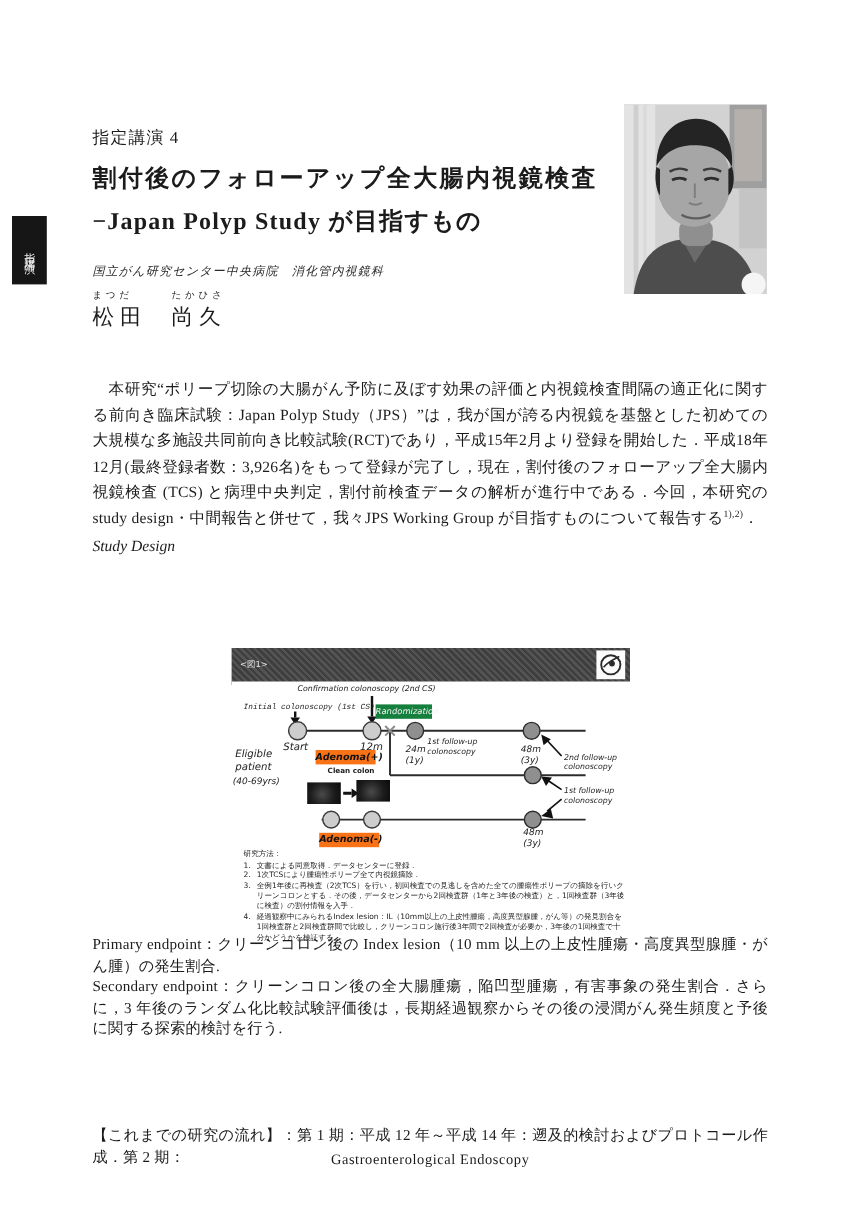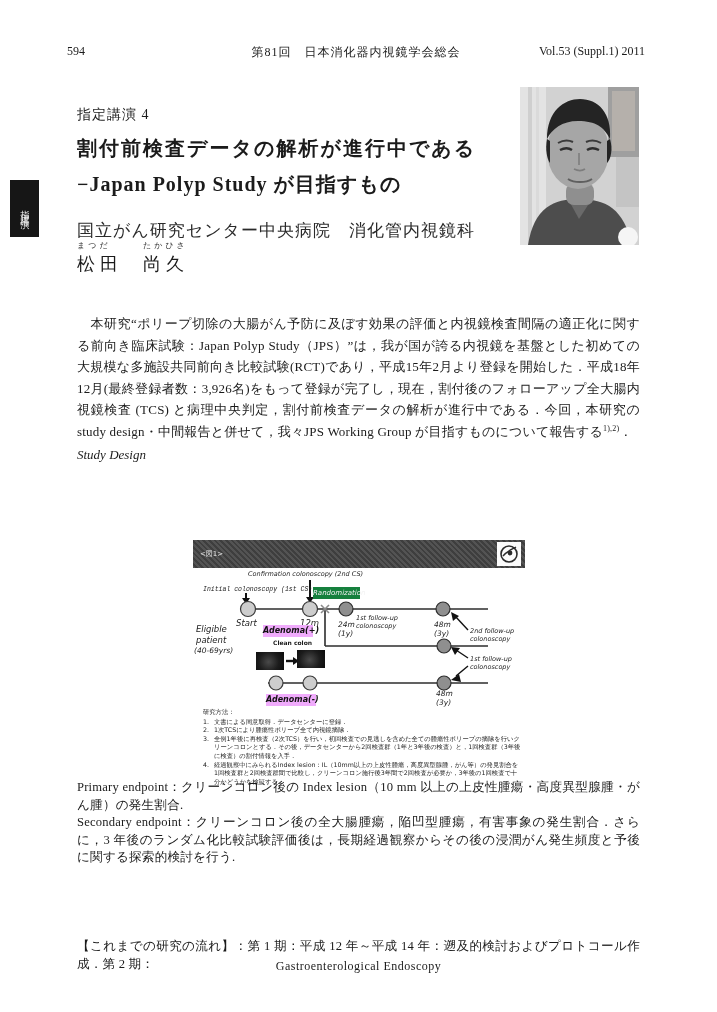--- a/index.html
+++ b/index.html
@@ -15,21 +15,21 @@
   .hdr .vol{position:absolute; right:0; top:0;}
   
   .side-tab{
     position:absolute; left:10px; top:180px; width:29px; height:57px;
     background:#161616; color:#f5f5f5; display:flex; align-items:center; justify-content:center;
     writing-mode:vertical-rl; text-orientation:upright; font-size:9px; letter-spacing:3px;
   }
   .session{position:absolute; left:77px; top:106px; font-size:14px; letter-spacing:1px;}
   .title1{position:absolute; left:77px; top:135px; font-size:20px; font-weight:bold; letter-spacing:2px;}
   .title2{position:absolute; left:77px; top:171px; font-size:20px; font-weight:bold; letter-spacing:1px;}
-  .affil{position:absolute; left:77px; top:219px; font-size:17px; letter-spacing:1px; color:#2a2a2a;}
+  .affil{position:absolute; left:77px; top:219px; font-size:10px; letter-spacing:1px; color:#2a2a2a;font-style:italic;}
   .name-block{position:absolute; left:77px; top:240px;}
   .name-group{display:inline-block; margin-right:16px; text-align:left;}
   .furi{display:block; font-size:8px; letter-spacing:3px; color:#2a2a2a;}
   .kanji{display:block; font-size:18px; letter-spacing:5px; margin-top:1px;}
   
   .photo{position:absolute; left:520px; top:87px; width:119px; height:158px; background:#cfcfcf; overflow:hidden;}
   
   .para{position:absolute; left:77px; width:563px; font-size:13px; text-align:justify; letter-spacing:0.2px;}
   .p1{top:313px; line-height:21.5px;}
   .sd-head{position:absolute; left:77px; top:447px; font-size:13px; font-style:italic;}
@@ -51,48 +51,43 @@
   .fig-tag{position:absolute; left:7px; top:9px; font-size:7px; color:#e8e8e8;}
   .fig-title{position:absolute; left:0; right:0; top:5px; text-align:center; font-size:13px; color:#f0f0f0; font-weight:bold; letter-spacing:4px; text-shadow:0 1px 0 #111;}
   .fig-logo{position:absolute; right:4px; top:2px; width:24px; height:24px; background:#fbfbfb; display:flex; align-items:center; justify-content:center;}
   .fig-body{position:absolute; left:0; top:28px; right:0; bottom:0; background:#fff;}
   .fig-body .lbl{position:absolute; white-space:nowrap; color:#222;}
   .it{font-style:italic;}
   .f65{font-size:6.5px; line-height:7.5px;}
   .f8{font-size:8.5px;}
   .f7{font-size:7.5px; line-height:8.5px;}
   .rand-box{position:absolute; left:120px; top:19px; width:47px; height:12px; background:#15803d; color:#f2f2f2; font-size:7px; font-style:italic; text-align:center; line-height:12px;}
-  .aden{position:absolute; width:50px; height:12px; background:#f0abfc; color:#111; font-size:8px; font-style:italic; font-weight:bold; text-align:center; line-height:12px;}
+  .aden{position:absolute; width:50px; height:12px; background:#f97316; color:#111; font-size:8px; font-style:italic; font-weight:bold; text-align:center; line-height:12px;}
   .aden-pos{left:70px; top:57px;}
   .aden-neg{left:73px; top:126px;}
   .clean{position:absolute; left:80px; top:71px; font-size:6px; font-weight:bold;}
   .scope-img{position:absolute; width:28px; height:18px; background:radial-gradient(circle at 45% 55%, #4a4a4a 0%, #1c1c1c 55%, #0a0a0a 100%);}
   .img1{left:63px; top:84px;}
   .img2{left:104px; top:82px;}
   .methods{position:absolute; left:10px; top:140px; width:318px; font-size:6.3px; line-height:8.6px; color:#222;}
   .methods .mt{margin:0 0 1px 0;}
   .mrow{display:flex;}
   .mnum{width:11px; flex:0 0 11px;}
   .mtx{flex:1;}
 </style>
 </head>
 <body>
 
 <div class="page">
 
-  <div class="hdr">
-    <span class="pn">594</span>
-    <span class="conf">第81回　日本消化器内視鏡学会総会</span>
-    <span class="vol">Vol.53 (Suppl.1) 2011</span>
-  </div>
 
   <div class="side-tab">指定講演</div>
 
   <div class="session">指定講演 4</div>
-  <div class="title1">割付前検査データの解析が進行中である</div>
+  <div class="title1">割付後のフォローアップ全大腸内視鏡検査</div>
   <div class="title2">−Japan Polyp Study が目指すもの</div>
   <div class="affil">国立がん研究センター中央病院　消化管内視鏡科</div>
 
   <div class="name-block">
     <span class="name-group">
       <span class="furi">まつだ</span>
       <span class="kanji">松田</span>
     </span>
     <span class="name-group">
       <span class="furi">たかひさ</span>

